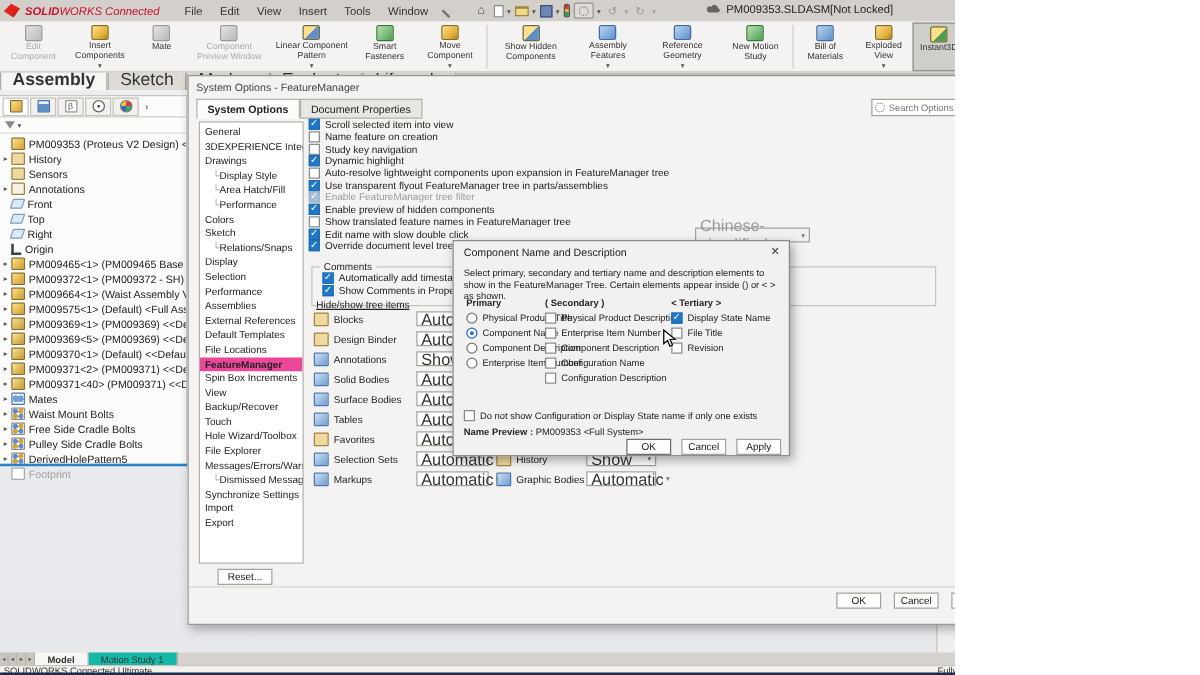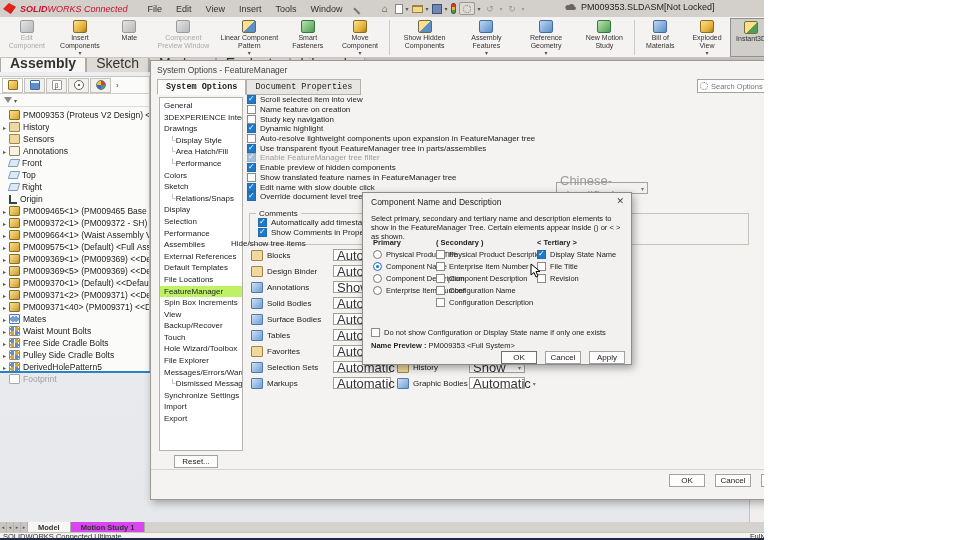--- a/index.html
+++ b/index.html
@@ -112,43 +112,43 @@
   .rb.on::after { content:""; position:absolute; left:2px; top:2px; width:3px; height:3px; border-radius:50%; background:#1a6fc4; }
   .combo { height:12px; border:1px solid #a5a29e; background:#fff; font-size:13px; color:#333; display:flex; align-items:center; justify-content:space-between; padding:0 3px; }
   .combo::after { content:"\25BE"; font-size:6px; color:#777; margin-left:2px; }
   .combo.dis { background:#f2f1ef; color:#9a9a9a; }
   .pushbtn { background:#fdfdfd; border:1px solid #a5a29e; font-size:8px; color:#222; display:flex; align-items:center; justify-content:center; font-family:"Liberation Sans", sans-serif; }
 
   
   .dialog { position:absolute; left:150px; top:60px; width:660px; height:440px; background:#f4f3f1; border:1px solid #9c9994; box-shadow:2px 3px 8px rgba(0,0,0,.3); z-index:10; font-size:8px; color:#222; }
   .dlg-title { position:absolute; left:6px; top:4px; font-size:8.5px; color:#444; }
   .dlg-x { position:absolute; right:8px; top:3px; font-size:9px; color:#555; }
-  .dlg-tabs { position:absolute; left:6px; top:18px; display:flex;font-family:Liberation Mono, monospace; }
+  .dlg-tabs { position:absolute; left:6px; top:18px; display:flex; }
   .dlg-tab { padding:2px 8px; font-size:8.5px; border:1px solid #b5b2ad; background:#e8e6e2; }
   .dlg-tab.active { background:#fbfbf9; font-weight:bold; border-bottom-color:#fbfbf9; }
   .searchbox { position:absolute; right:8px; top:18px; width:104px; height:14px; background:#fff; border:1px solid #a5a29e; display:flex; align-items:center; padding:0 2px; gap:3px; }
   .gear { width:8px; height:8px; border:1.5px dotted #777; border-radius:50%; flex:none; }
   .searchbox input { border:none; outline:none; flex:1; font-size:7.5px; width:60px; color:#777; background:transparent; font-family:"Liberation Sans", sans-serif; }
   .mag { width:9px; height:9px; flex:none; position:relative; }
   .mag::before { content:""; position:absolute; left:0; top:0; width:5px; height:5px; border:1px solid #555; border-radius:50%; }
   .mag::after { content:""; position:absolute; left:5px; top:5px; width:4px; height:1px; background:#555; transform:rotate(45deg); }
   .navlist { position:absolute; left:8px; top:36px; width:84px; height:354px; background:#fff; border:1px solid #b5b2ad; overflow:hidden; padding-top:2px; }
   .nav-item { font-size:8px; line-height:11.6px; padding-left:4px; white-space:nowrap; color:#222; }
   .nav-item.sub { padding-left:10px; }
   .nav-item.sub::before { content:"\2514 "; color:#999; }
-  .nav-item.sel { background:#bef264; }
+  .nav-item.sel { background:#ec4899;font-weight:bold; }
   .reset-btn { position:absolute; left:23px; top:394px; width:44px; height:13px; }
   .content { position:absolute; left:96px; top:34px; width:556px; }
   .optrow { height:9.7px; display:flex; align-items:center; gap:4px; font-size:8px; white-space:nowrap; }
   .optrow .glbl { color:#9a9a9a; }
   .trans-combo { position:absolute; left:405px; top:121px; width:92px; }
   .grpbox { position:absolute; left:98px; top:152px; width:500px; height:32px; border:1px solid #c6c3bf; }
   .grplegend { position:absolute; left:6px; top:-5px; background:#f4f3f1; padding:0 3px; font-size:8px; color:#222; }
   .grpbody { position:absolute; left:8px; top:4px; }
-  .hs-title { position:absolute; left:80px; top:178px; font-size:8px; color:#222; }
+  .hs-title { position:absolute; left:102px; top:178px; font-size:8px; color:#222;text-decoration:underline; }
   .hsrow { position:absolute; height:13px; display:flex; align-items:center; gap:4px; font-size:8px; white-space:nowrap; }
   .hsic { width:12px; height:11px; border-radius:1px; flex:none; }
   .hs-f  { background:#efd9a0; border:1px solid #a08640; }
   .hs-b  { background:linear-gradient(135deg,#cfe0f2,#6f9fd4); border:1px solid #4d7bb0; }
   .hsrow .combo { position:absolute; top:0; width:58px; }
   .dlg-sep { position:absolute; left:0; top:408px; width:658px; height:1px; background:#d8d5d1; }
   .dlg-btns { position:absolute; right:12px; top:413px; display:flex; gap:10px; }
   .dlg-btns .pushbtn { width:36px; height:13px; }
   .grip { position:absolute; right:1px; bottom:1px; width:8px; height:8px; background:repeating-linear-gradient(135deg,#b5b2ad 0 1px,transparent 1px 3px); }
 
@@ -166,21 +166,21 @@
   .modal-btns .pushbtn { width:36px; height:13px; }
   .modal-btns .pushbtn.def { border-color:#6f6f6f; }
 
   
   .cursor { position:absolute; left:530px; top:263px; z-index:25; }
 
   
   .modeltabs { position:absolute; left:0; top:522px; width:960px; height:10px; background:#d5d2cd; display:flex; align-items:stretch; z-index:30; font-size:7.5px; }
   .navbtns { display:flex; }
   .navbtn { width:7px; border-right:1px solid #b5b2ad; background:#c9c6c1; font-size:5px; color:#555; display:flex; align-items:center; justify-content:center; }
-  .mtab { padding:0 10px; display:flex; align-items:center; background:#d946ef; border-right:1px solid #aeaba6; color:#333;font-weight:bold; }
+  .mtab { padding:0 10px; display:flex; align-items:center; background:#14b8a6; border-right:1px solid #aeaba6; color:#333; }
   .mtab.active { background:#f7f6f4; font-weight:bold; }
   .statusbar { position:absolute; left:0; top:532px; width:960px; height:6px; background:#f4f2ef; border-top:1px solid #c9c6c1; z-index:30; font-size:7.5px; color:#333; }
   .sb-left { position:absolute; left:3px; top:-1px; }
   .sb-right { position:absolute; right:10px; top:-1px; display:flex; gap:28px; }
   .navystrip { position:absolute; left:0; top:538px; width:960px; height:2px; background:#1c2b4a; z-index:31; }
 </style>
 </head>
 <body>
 
 <div class="screen">

